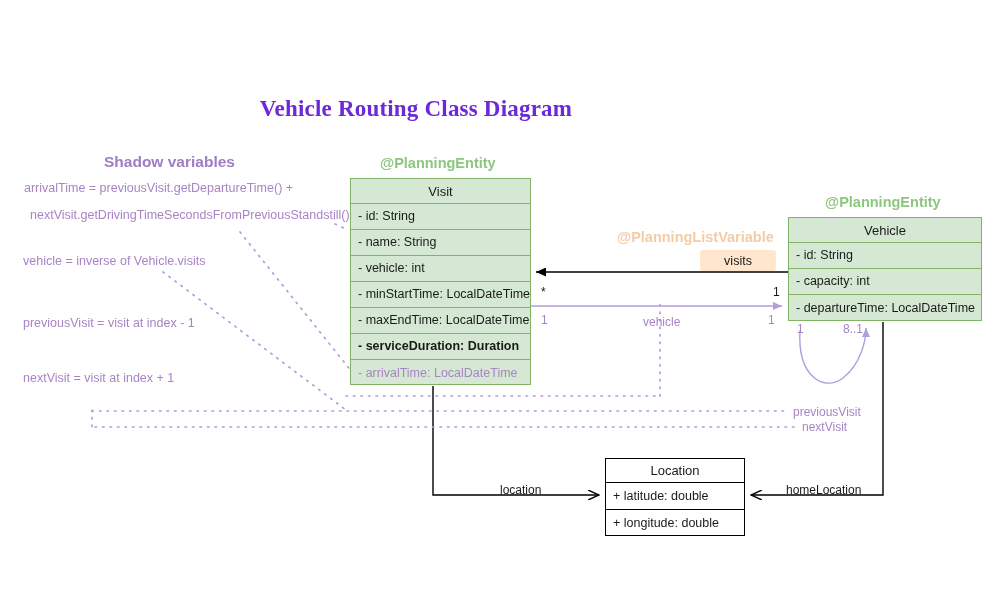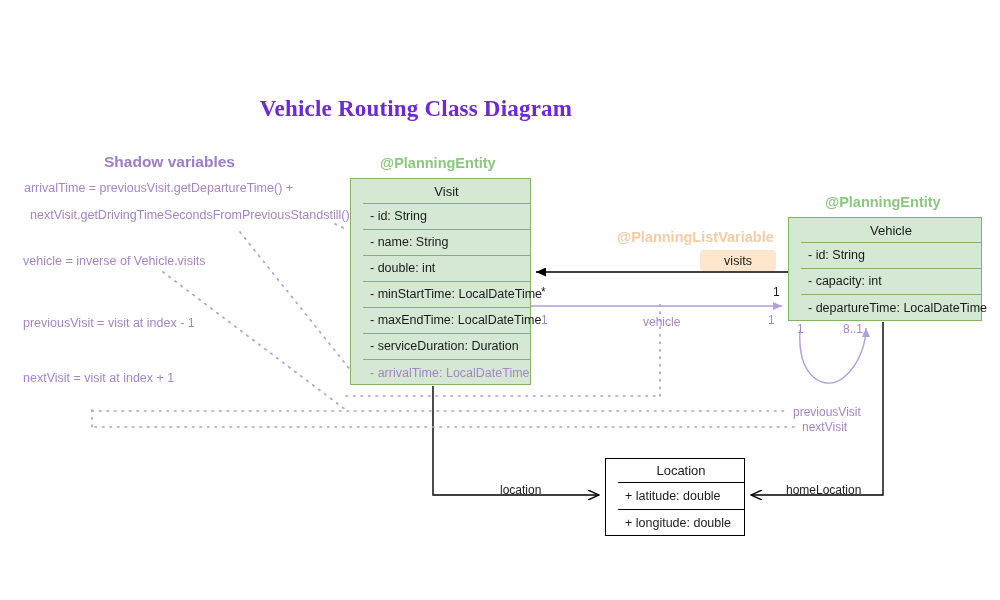--- a/index.html
+++ b/index.html
@@ -25,21 +25,20 @@
     letter-spacing:.2px;
     font-family:Liberation Serif, serif;
   }
 
   
   .uml-box{
     position:absolute;
     box-sizing:border-box;
     border:1.2px solid #82b366;
     background:#d5e8d4;
-    padding-left:12px;
   }
   .uml-box.plain{border-color:#000000;background:#ffffff;}
   .uml-row{
     box-sizing:border-box;
     border-bottom:1.2px solid #82b366;
     font-size:12.5px;
     line-height:1;
     display:flex;align-items:center;
     padding-left:7px;
     color:#1a1a1a;
@@ -155,24 +154,24 @@
   <div class="shadow-note" style="left:23px;top:254px;">vehicle = inverse of Vehicle.visits</div>
   <div class="shadow-note" style="left:23px;top:316px;">previousVisit = visit at index - 1</div>
   <div class="shadow-note" style="left:23px;top:371px;">nextVisit = visit at index + 1</div>
 
   <div class="stereotype green" style="left:380px;top:155px;">@PlanningEntity</div>
 
   <div class="uml-box" id="visit-box" style="left:350px;top:178px;width:181px;height:207px;">
     <div class="uml-row header" style="height:25px;">Visit</div>
     <div class="uml-row" style="height:26px;">- id: String</div>
     <div class="uml-row" style="height:26px;">- name: String</div>
-    <div class="uml-row" style="height:26px;">- double: int</div>
+    <div class="uml-row" style="height:26px;">- vehicle: int</div>
     <div class="uml-row" style="height:26px;">- minStartTime: LocalDateTime</div>
     <div class="uml-row" style="height:26px;">- maxEndTime: LocalDateTime</div>
-    <div class="uml-row" style="height:26px;">- serviceDuration: Duration</div>
+    <div class="uml-row" style="height:26px;font-weight:bold;">- serviceDuration: Duration</div>
     <div class="uml-row shadow-attr" style="height:26px;">- arrivalTime: LocalDateTime</div>
   </div>
 
   <div class="stereotype green" style="left:825px;top:194px;">@PlanningEntity</div>
 
   <div class="uml-box" id="vehicle-box" style="left:788px;top:217px;width:194px;height:104px;">
     <div class="uml-row header" style="height:25px;">Vehicle</div>
     <div class="uml-row" style="height:26px;">- id: String</div>
     <div class="uml-row" style="height:26px;">- capacity: int</div>
     <div class="uml-row" style="height:26px;">- departureTime: LocalDateTime</div>

